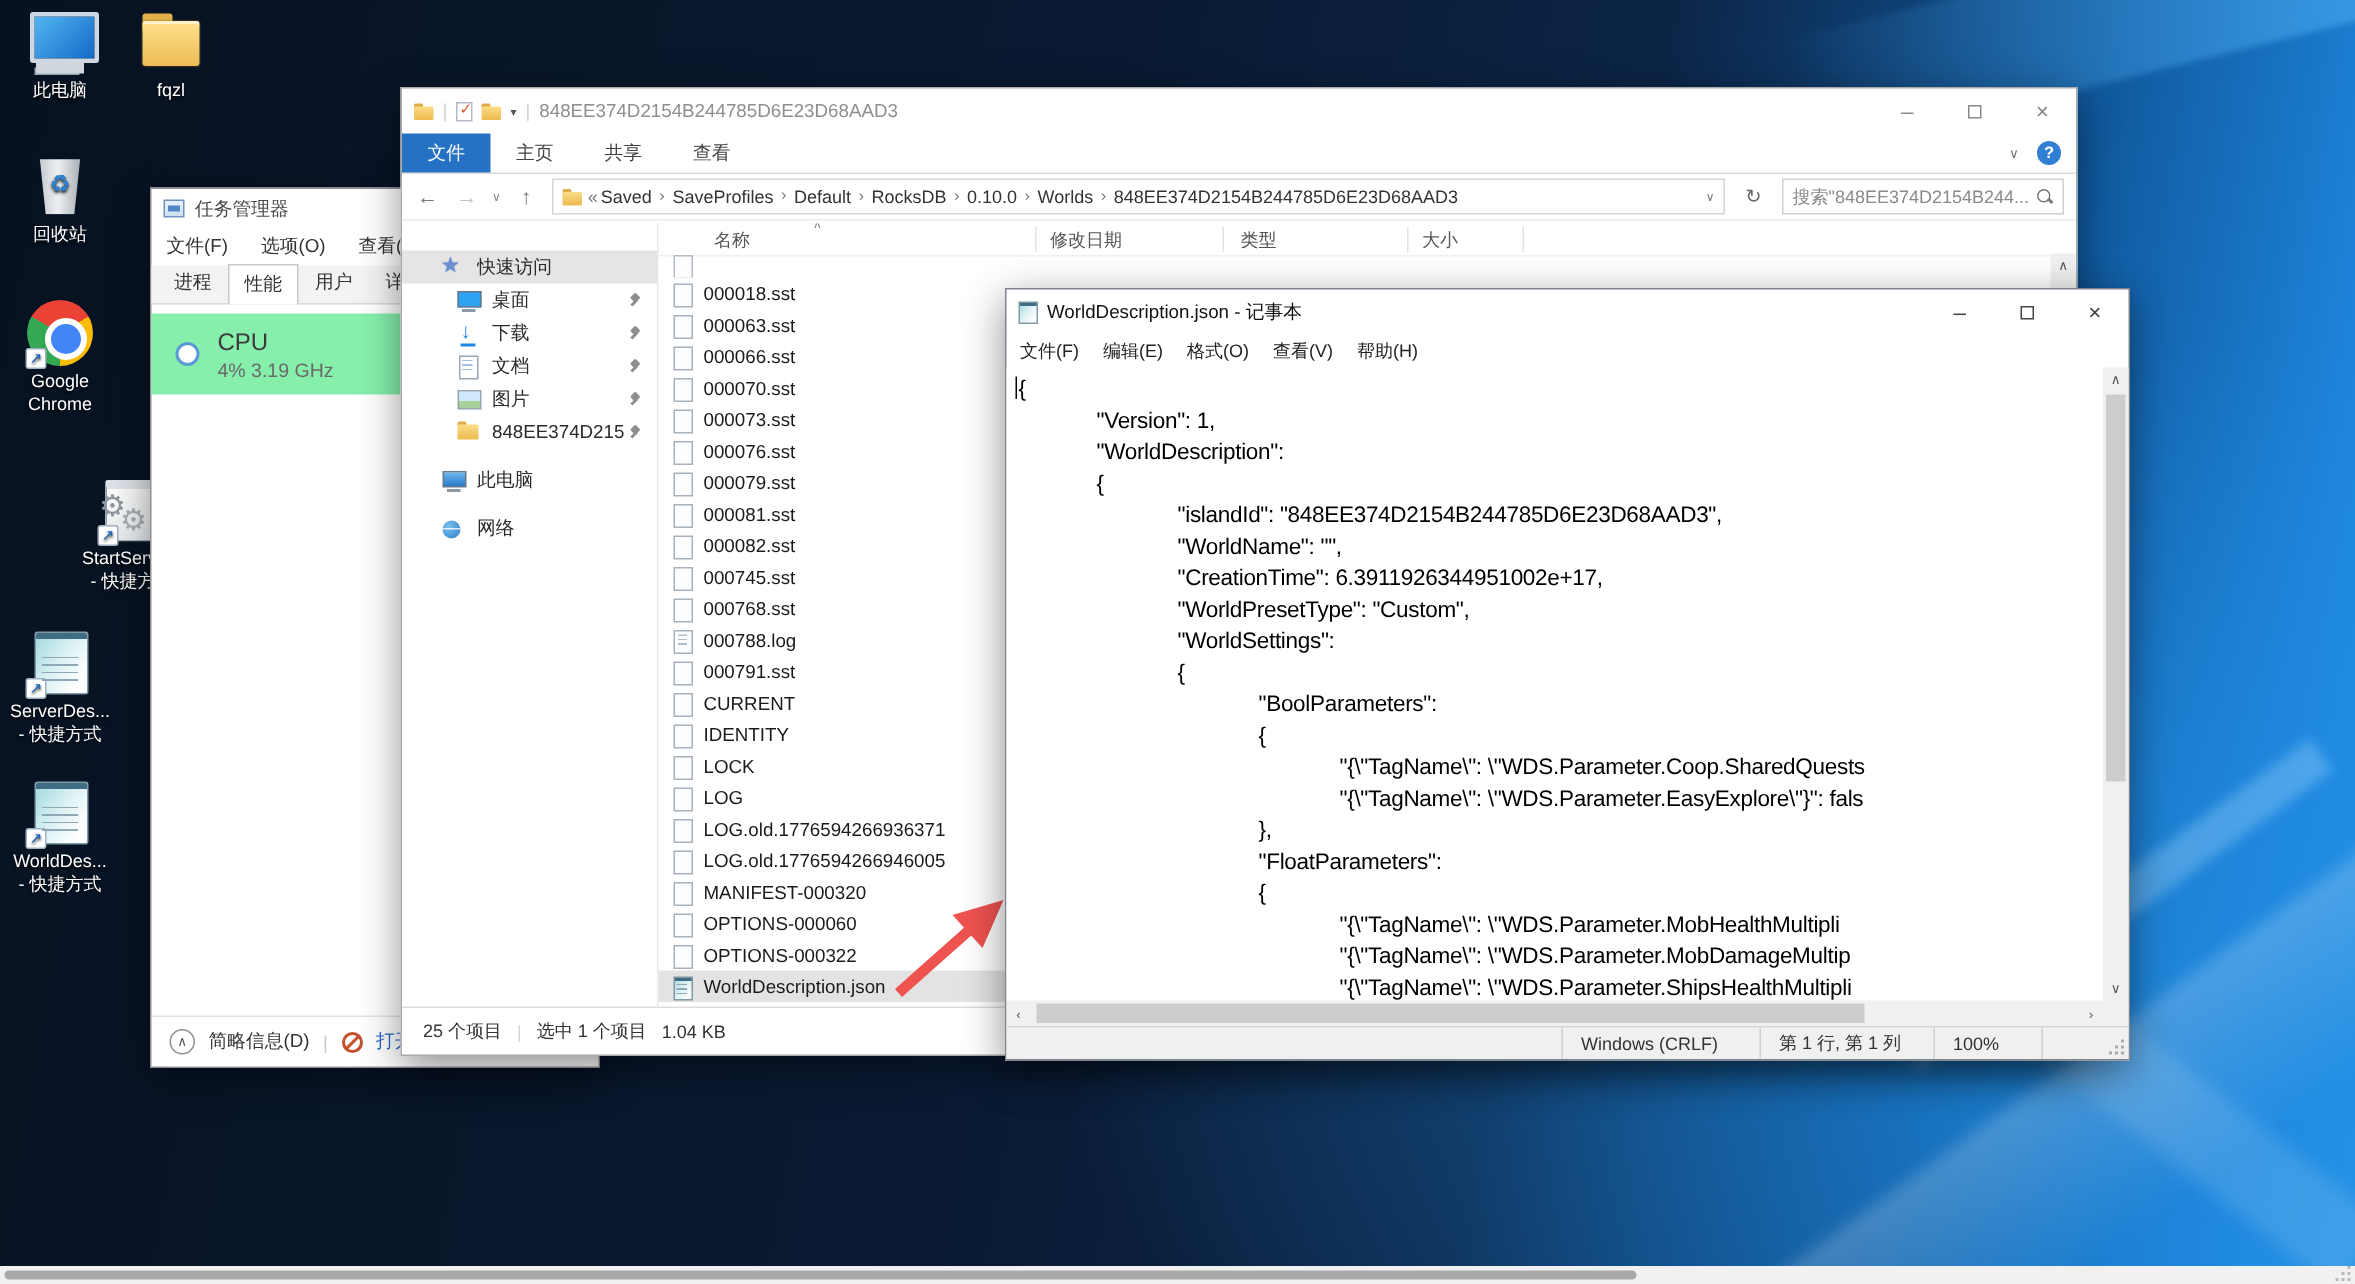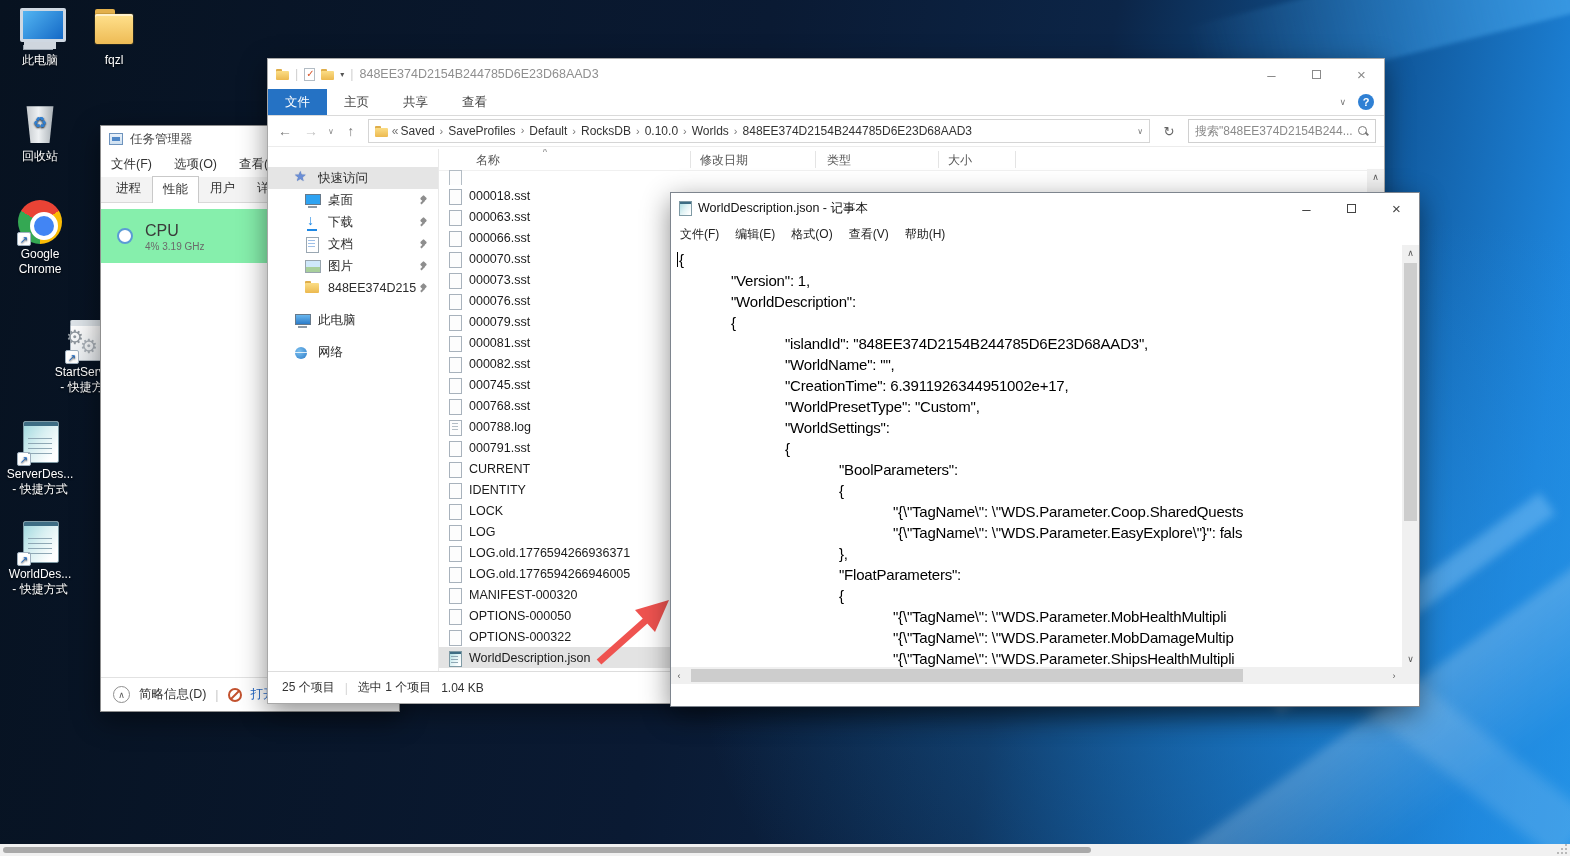--- a/index.html
+++ b/index.html
@@ -54,21 +54,21 @@
   .tm-appico::after{content:"";position:absolute;left:2px;top:3px;width:8px;height:4px;background:#4f87c7;}
   .tm-menu{display:flex;gap:22px;height:25px;align-items:center;padding-left:10px;font-size:12.5px;color:#333;}
   .tm-tabs{display:flex;height:26px;align-items:flex-end;background:#f3f3f3;border-bottom:1px solid #d9d9d9;padding-left:4px;font-size:12.5px;color:#333;}
   .tm-tab{padding:4px 10px 5px;border:1px solid transparent;border-bottom:none;}
   .tm-tab.active{background:#fff;border-color:#c9c9c9;position:relative;top:1px;}
   .tm-list{margin-top:6px;}
   .tm-item{display:flex;align-items:center;gap:12px;height:54px;padding-left:16px;}
   .tm-item.selected{background:#86efac;}
   .tm-ring{width:16px;height:16px;border-radius:50%;border:2px solid #888;background:#fff;flex:none;}
   .tm-item .lbl{font-size:16px;color:#3a3a3a;line-height:20px;}
-  .tm-item .det{font-size:10px;color:#6a6a6a;white-space:nowrap;}
+  .tm-item .det{font-size:13px;color:#6a6a6a;white-space:nowrap;}
   .tm-foot{position:absolute;left:0;right:0;bottom:0;height:34px;border-top:1px solid #e2e2e2;display:flex;align-items:center;gap:9px;padding-left:12px;font-size:12.5px;color:#333;white-space:nowrap;}
   .tm-collapse{width:17px;height:17px;border:1px solid #8f8f8f;border-radius:50%;color:#555;font-size:9px;display:flex;align-items:center;justify-content:center;flex:none;}
   .tm-sep{color:#c9c9c9;}
   .tm-resico{width:14px;height:14px;border:2px solid #c2512e;border-radius:50%;position:relative;flex:none;background:#fff;}
   .tm-resico::after{content:"";position:absolute;left:-1px;top:4px;width:12px;height:2px;background:#c2512e;transform:rotate(-45deg);}
   .tm-link{color:#2668c5;}
 
   
   .explorer{left:267px;top:58px;width:1118px;height:646px;z-index:10;border-color:#a8a8a8;}
   .ex-title{color:#8f8f8f;}
@@ -539,21 +539,21 @@
             <span>LOG.old.1776594266946005</span>
           </div>
 
           <div class="frow k-sst">
             <span class="f-ico"></span>
             <span>MANIFEST-000320</span>
           </div>
 
           <div class="frow k-sst">
             <span class="f-ico"></span>
-            <span>OPTIONS-000050</span>
+            <span>OPTIONS-000060</span>
           </div>
 
           <div class="frow k-sst">
             <span class="f-ico"></span>
             <span>OPTIONS-000322</span>
           </div>
 
           <div class="frow selected k-json">
             <span class="f-ico"></span>
             <span>WorldDescription.json</span>
@@ -644,18 +644,24 @@
     <div class="sb-arrow">∧</div>
     <div class="np-vthumb"></div>
     <div class="sb-arrow" style="position:absolute;left:0;right:0;bottom:0;">∨</div>
   </div>
   <div class="sb np-hscroll">
     <div class="sb-arrow">‹</div>
     <div class="np-hthumb"></div>
     <div class="sb-arrow" style="position:absolute;right:0;top:0;">›</div>
   </div>
   <div class="sb np-corner"></div>
+  <div class="np-status">
+    <span class="np-cell c1">Windows (CRLF)</span>
+    <span class="np-cell c2">第 1 行, 第 1 列</span>
+    <span class="np-cell c3">100%</span>
+    <span class="np-grip"></span>
+  </div>
 </div>
 
 <div class="bstrip">
   <div class="bthumb"></div>
   <div class="bgrip"></div>
 </div>
 
 </body></html>

